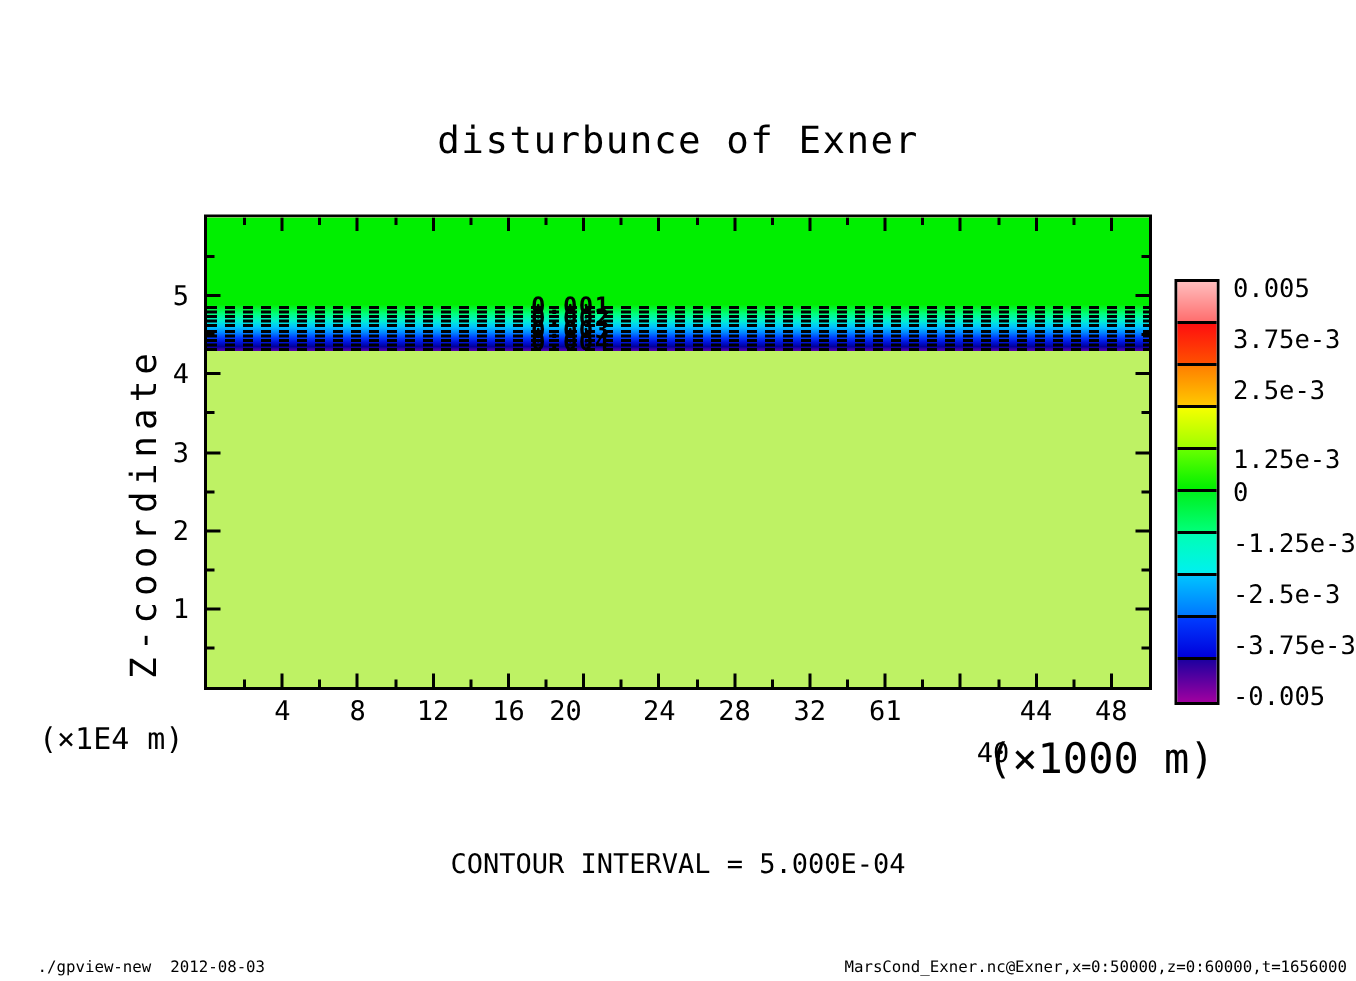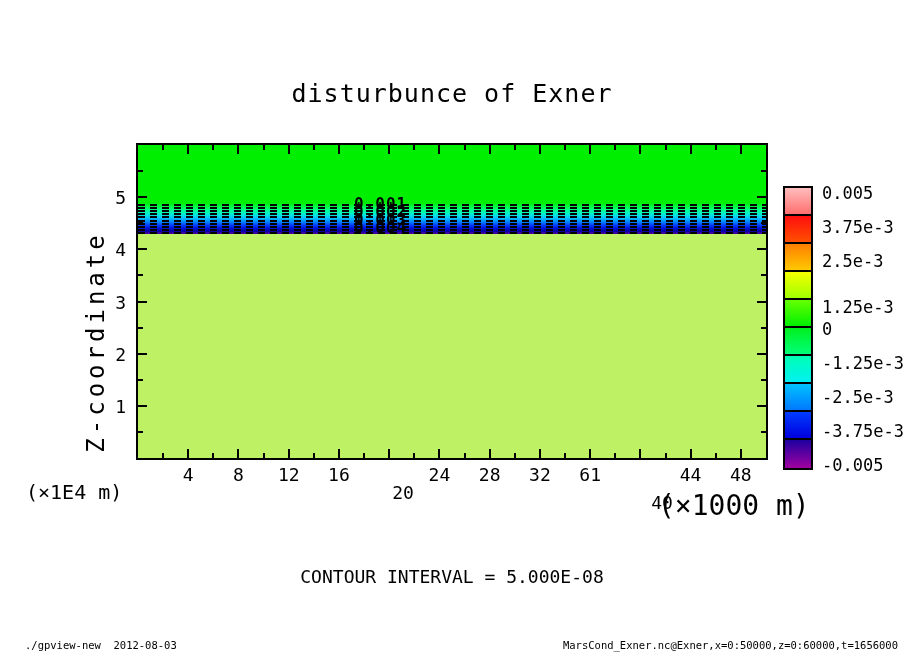--- a/index.html
+++ b/index.html
@@ -134,21 +134,21 @@
           <div class="tick" style="right: 0px; top: 25.0833px; width: 5px; height: 2px;"></div>
         </div>
     </div>
   </div>
 
   <div id="xlabels">
       <div class="xlab" style="left: 166.24px; position: absolute;">4</div>
       <div class="xlab" style="left: 216.48px; position: absolute;">8</div>
       <div class="xlab" style="left: 266.72px; position: absolute;">12</div>
       <div class="xlab" style="left: 316.96px; position: absolute;">16</div>
-      <div class="xlab" style="left: 381px; position: absolute; margin-top: 18px;">20</div>
+      <div class="xlab" style="left: 355px; position: absolute;">20</div>
       <div class="xlab" style="left: 417.44px; position: absolute;">24</div>
       <div class="xlab" style="left: 467.68px; position: absolute;">28</div>
       <div class="xlab" style="left: 517.92px; position: absolute;">32</div>
       <div class="xlab" style="left: 568.16px; position: absolute;">61</div>
       <div class="xlab" style="left: 640px; position: absolute; margin-top: 28px;">40</div>
       <div class="xlab" style="left: 668.64px; position: absolute;">44</div>
       <div class="xlab" style="left: 718.88px; position: absolute;">48</div>
     </div>
   <div id="ylabels">
       <div class="ylab" style="top: 395.833px; position: absolute;">1</div>
@@ -178,18 +178,18 @@
       <div class="cbarlab" style="top: 217px; position: absolute;">3.75e-3</div>
       <div class="cbarlab" style="top: 251px; position: absolute;">2.5e-3</div>
       <div class="cbarlab" style="top: 285px; position: absolute; margin-top: 12px;">1.25e-3</div>
       <div class="cbarlab" style="top: 319px; position: absolute;">0</div>
       <div class="cbarlab" style="top: 353px; position: absolute;">-1.25e-3</div>
       <div class="cbarlab" style="top: 387px; position: absolute; text-align: center;">-2.5e-3</div>
       <div class="cbarlab" style="top: 421px; position: absolute;">-3.75e-3</div>
       <div class="cbarlab" style="top: 455px; position: absolute;">-0.005</div>
     </div>
 
-  <div id="contour-interval" class="abs">CONTOUR INTERVAL = 5.000E-08</div>
+  <div id="contour-interval" class="abs">CONTOUR INTERVAL = 5.000E-04</div>
 
   <div id="footer-left" class="abs footer">./gpview-new  2012-08-03</div>
   <div id="footer-right" class="abs footer">MarsCond_Exner.nc@Exner,x=0:50000,z=0:60000,t=1656000</div>
 
 </div>
 
 </body></html>

